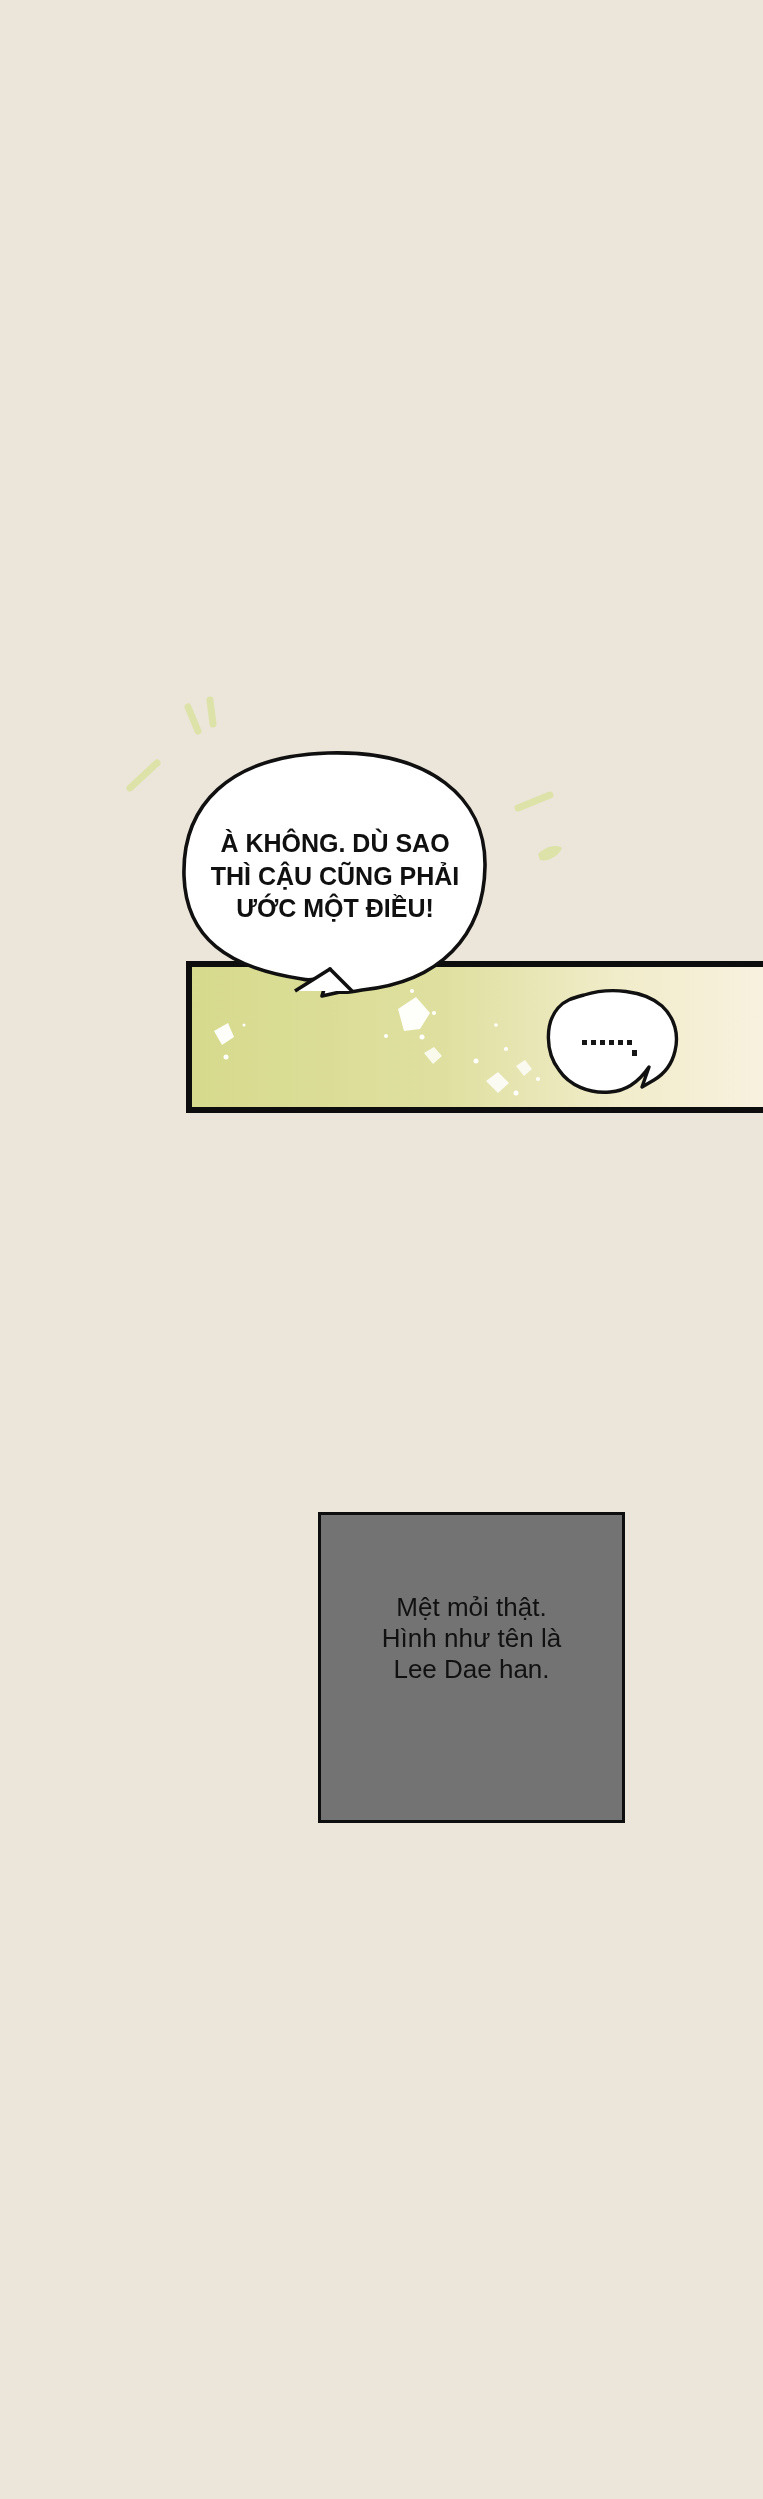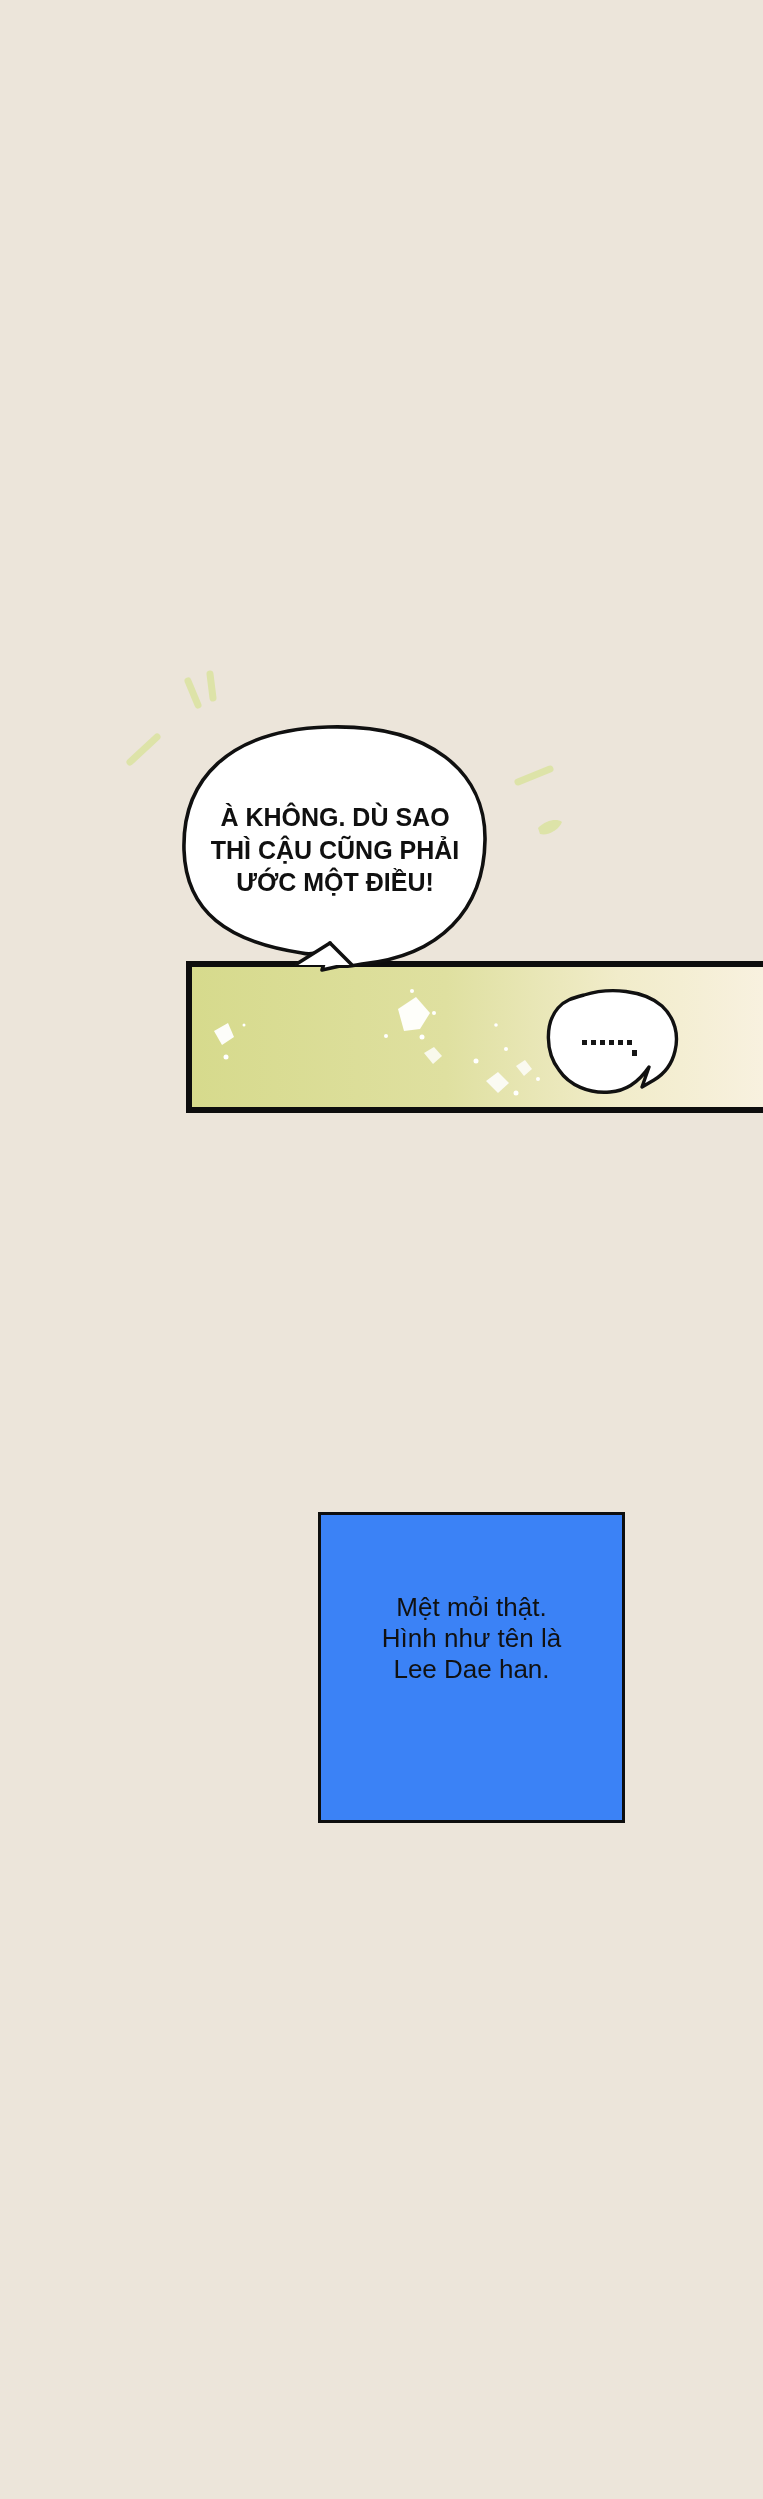--- a/index.html
+++ b/index.html
@@ -51,21 +51,21 @@
           <rect x="432" y="79" width="5" height="5"></rect>
           <rect x="441" y="79" width="5" height="5"></rect>
 <rect x="446" y="89" width="5" height="6"></rect>
 </g>
 </g>
 
 <path d="M3 3 H577 M3 149 H577 M3 0 V152" stroke="#0d0d0d" stroke-width="6" fill="none"></path>
 </svg>
 </div>
 
-<div class="abs" style="left:100px;top:660px;width:500px;height:340px;">
+<div class="abs" style="left:100px;top:686px;width:500px;height:340px;">
 <svg width="500" height="340" viewBox="0 0 500 340">
 
 <g stroke="#dde3a8" stroke-width="7" stroke-linecap="round" fill="none">
 <path d="M98 45 L88 21"></path>
 <path d="M113 38 L110 14"></path>
 
 <path d="M30 102 L57 77"></path>
 
 <path d="M418 122 L450 109"></path>
 </g>
@@ -84,13 +84,13 @@
 <path d="M195 305 L230 283 L252 305" fill="#ffffff" stroke="#101010" stroke-width="3.6" stroke-linejoin="round"></path>
 
 <g font-family="Liberation Sans, sans-serif" font-weight="bold" font-size="25px" fill="#101010" text-anchor="middle">
 <text x="235" y="166">À KHÔNG. DÙ SAO</text>
 <text x="235" y="199">THÌ CẬU CŨNG PHẢI</text>
 <text x="235" y="231">ƯỚC MỘT ĐIỀU!</text>
 </g>
 </svg>
 </div>
 
-<div class="abs" style="left:318px;top:1512px;width:301px;height:228px;background:#3b82f6;border:3px solid #0e0e0e;text-align:center;font-size:26px;line-height:31px;color:#111111;padding-top:77px;box-sizing:content-box;">Mệt mỏi thật.<br>Hình như tên là<br>Lee Dae han.</div>
+<div class="abs" style="left:318px;top:1512px;width:301px;height:228px;background:#737373;border:3px solid #0e0e0e;text-align:center;font-size:26px;line-height:31px;color:#111111;padding-top:77px;box-sizing:content-box;">Mệt mỏi thật.<br>Hình như tên là<br>Lee Dae han.</div>
 
 </body></html>

